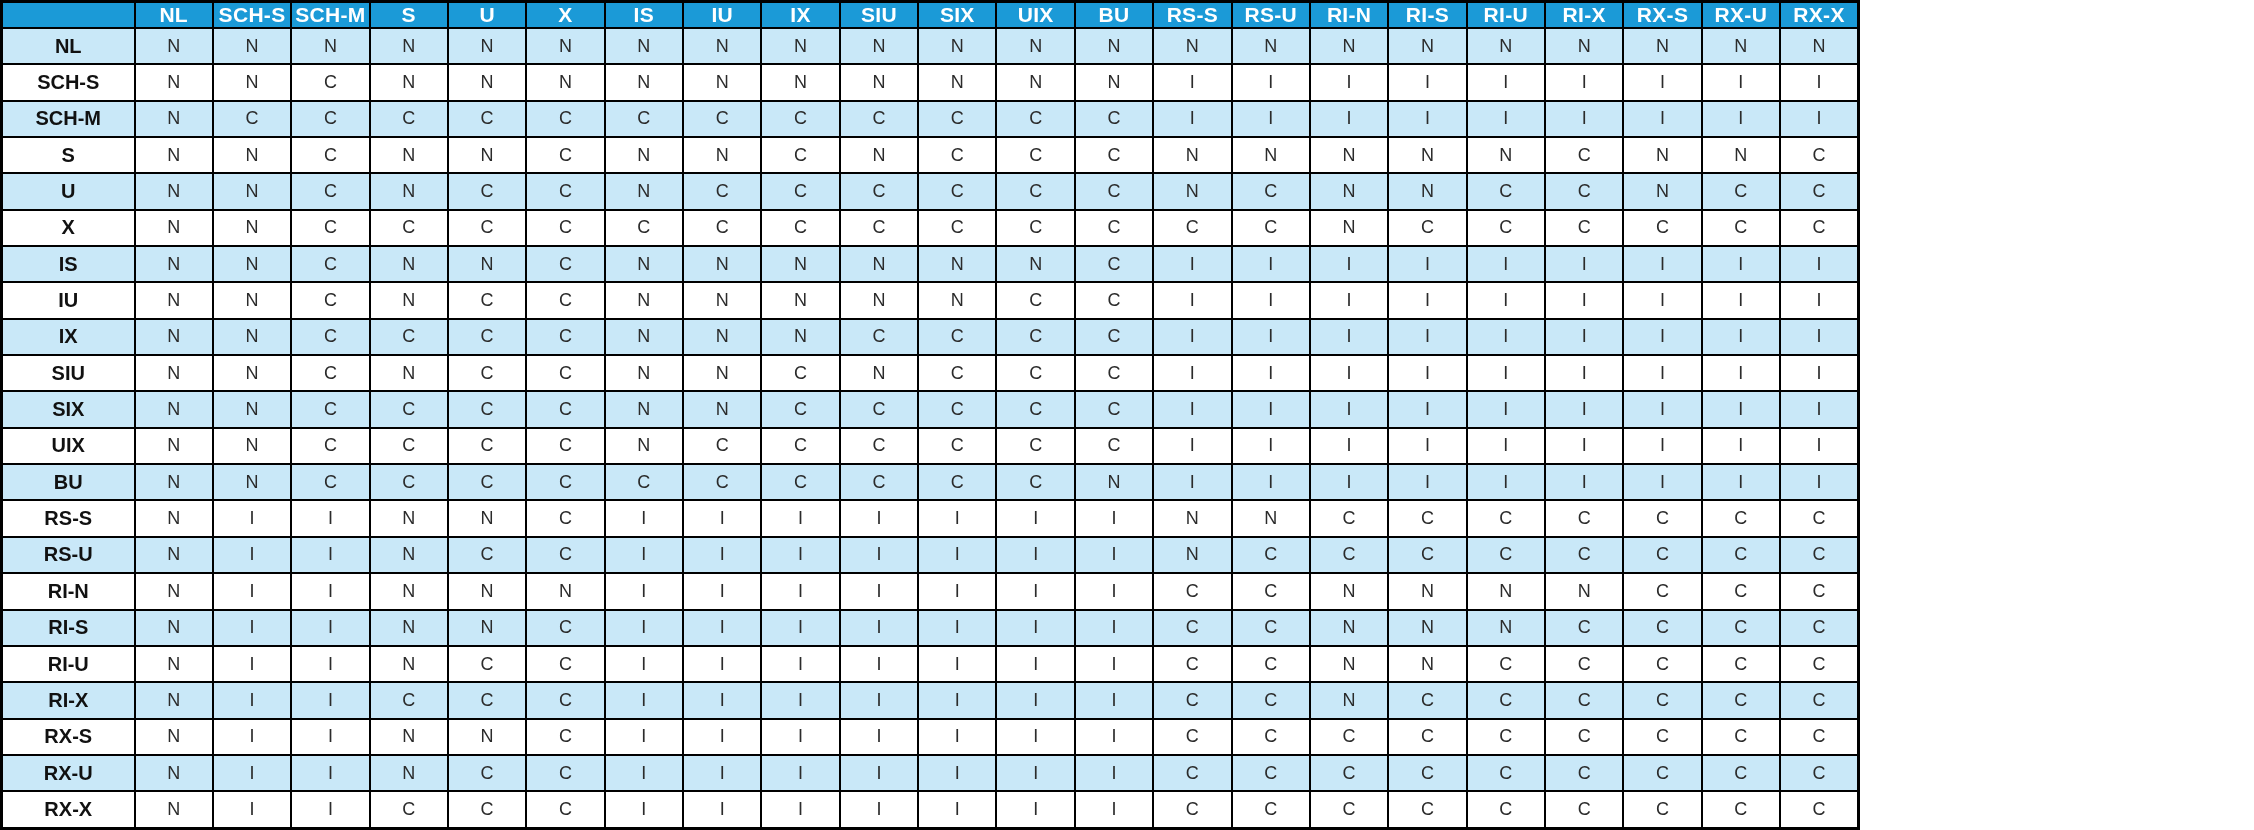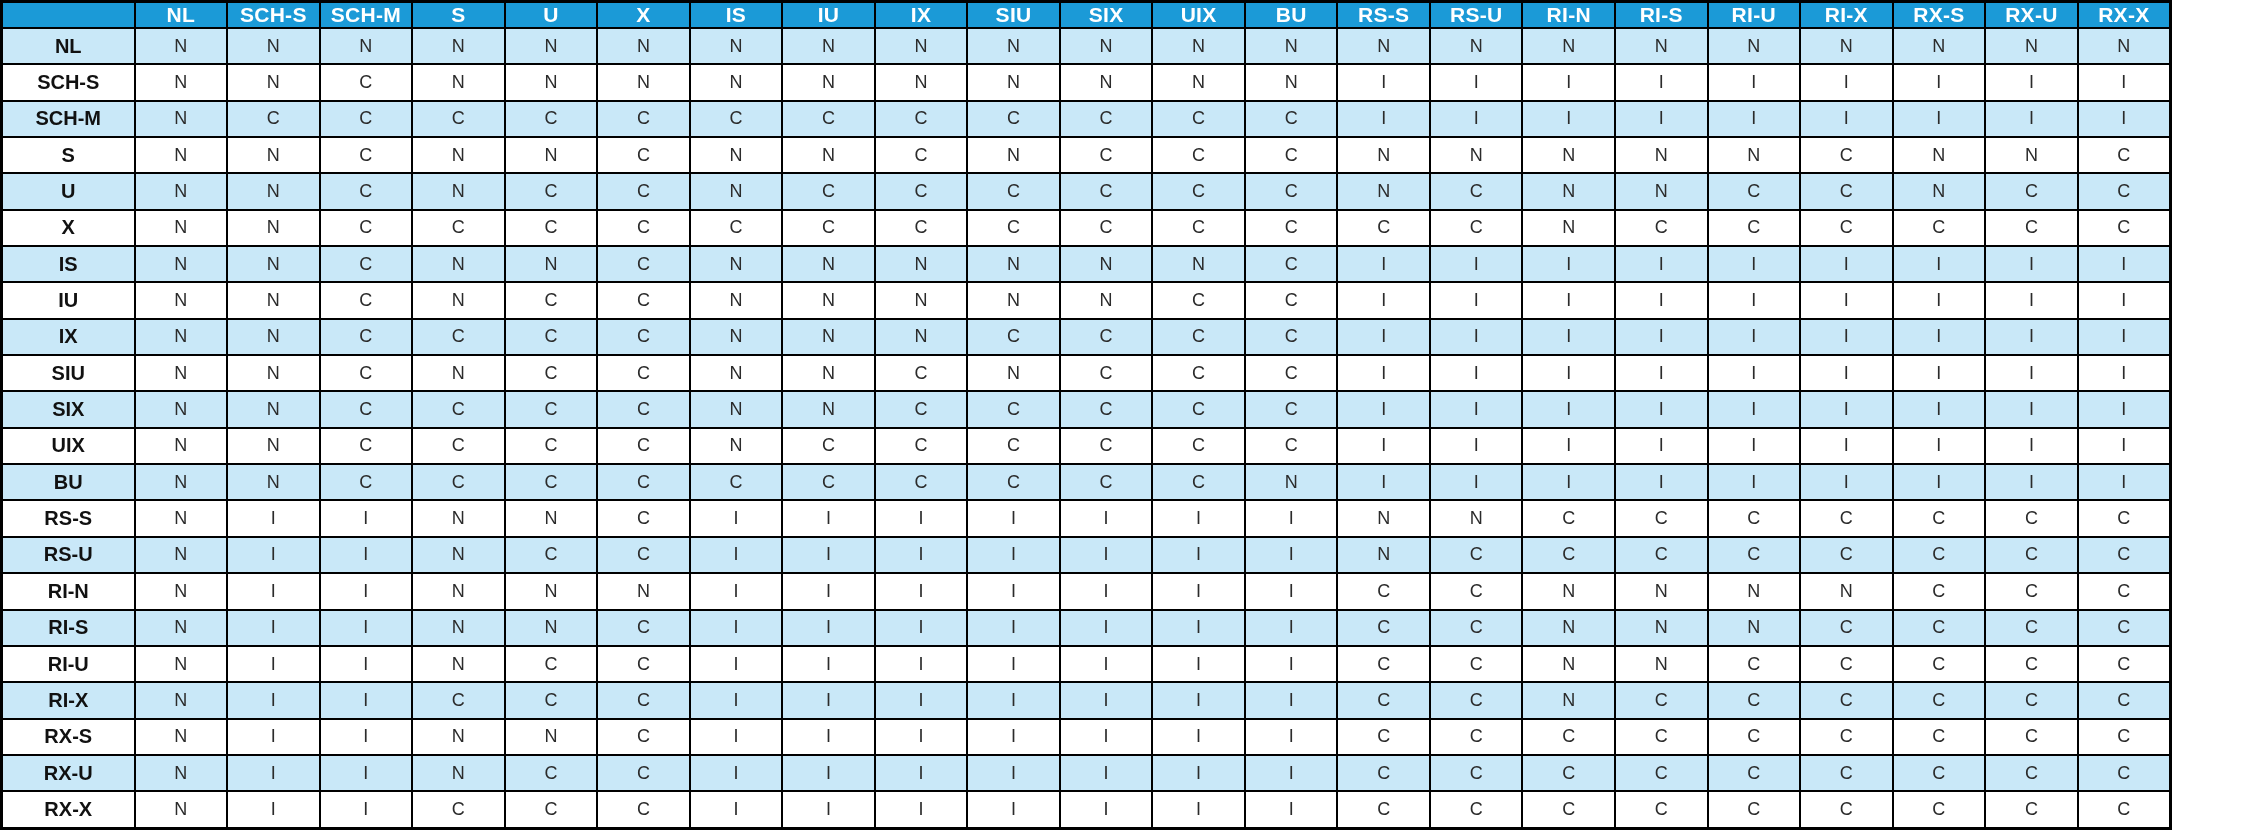--- a/index.html
+++ b/index.html
@@ -16,21 +16,21 @@
     margin: 0;
     padding: 0;
     background: #ffffff;
     font-family: "Liberation Sans", "DejaVu Sans", sans-serif;
   }
   .matrix-wrap {
     width: 2254px;
     height: 830px;
   }
   table.matrix {
-    width: 2172px;
+    width: 1860px;
     height: 830px;
     border-collapse: collapse;
     table-layout: fixed;
     border: 3px solid var(--border-col);
   }
   table.matrix th,
   table.matrix td {
     border: 2px solid var(--border-col);
     text-align: center;
     vertical-align: middle;

